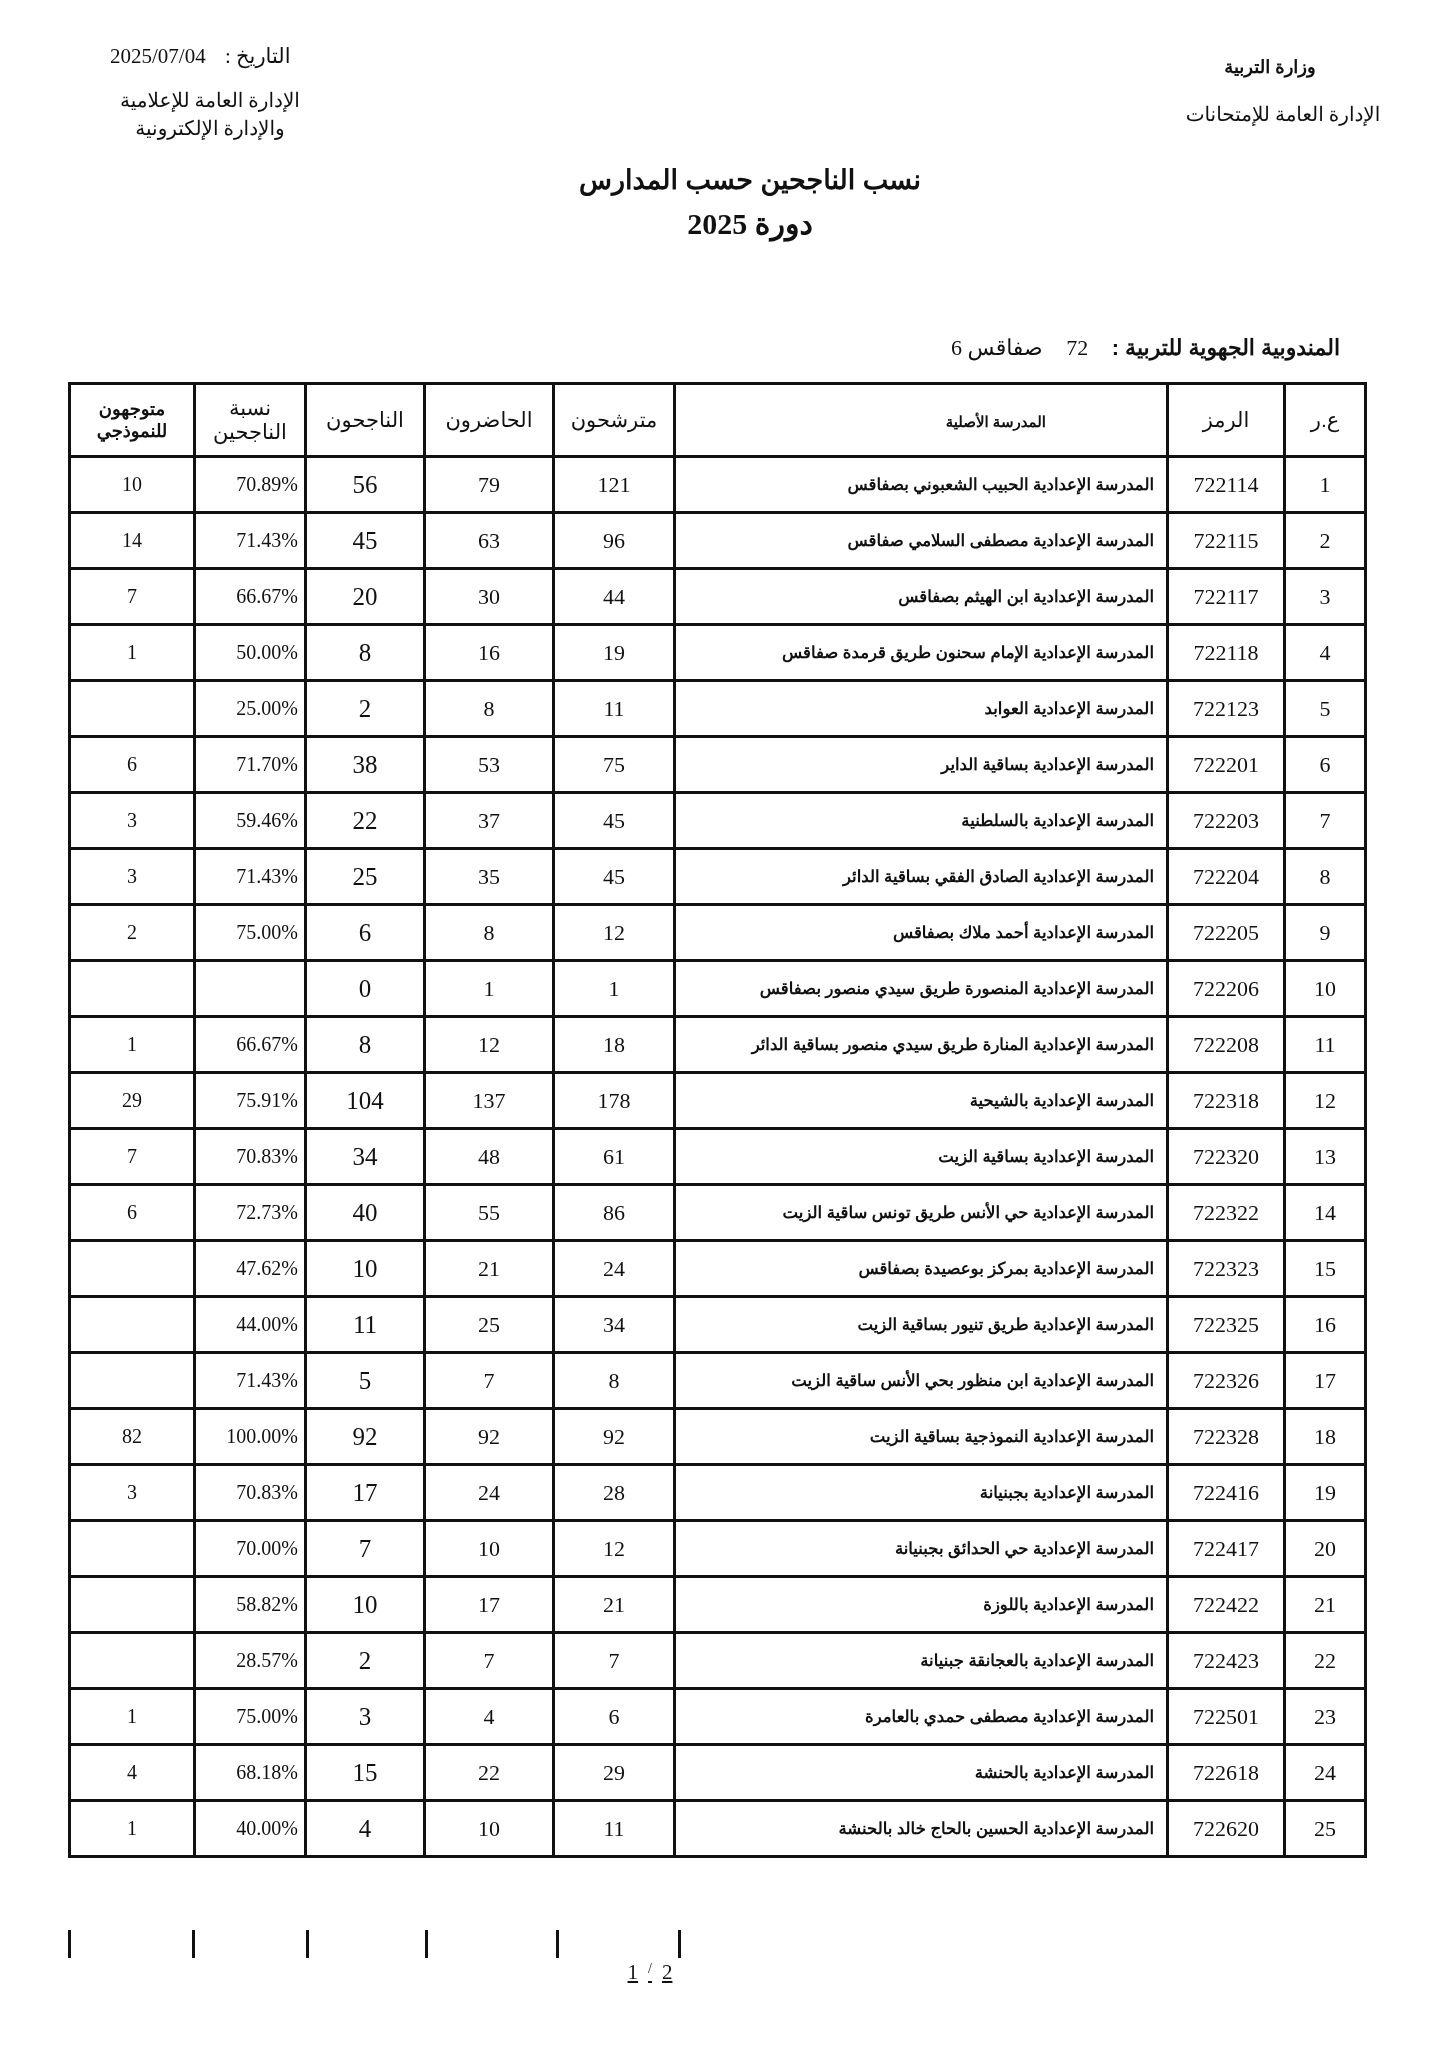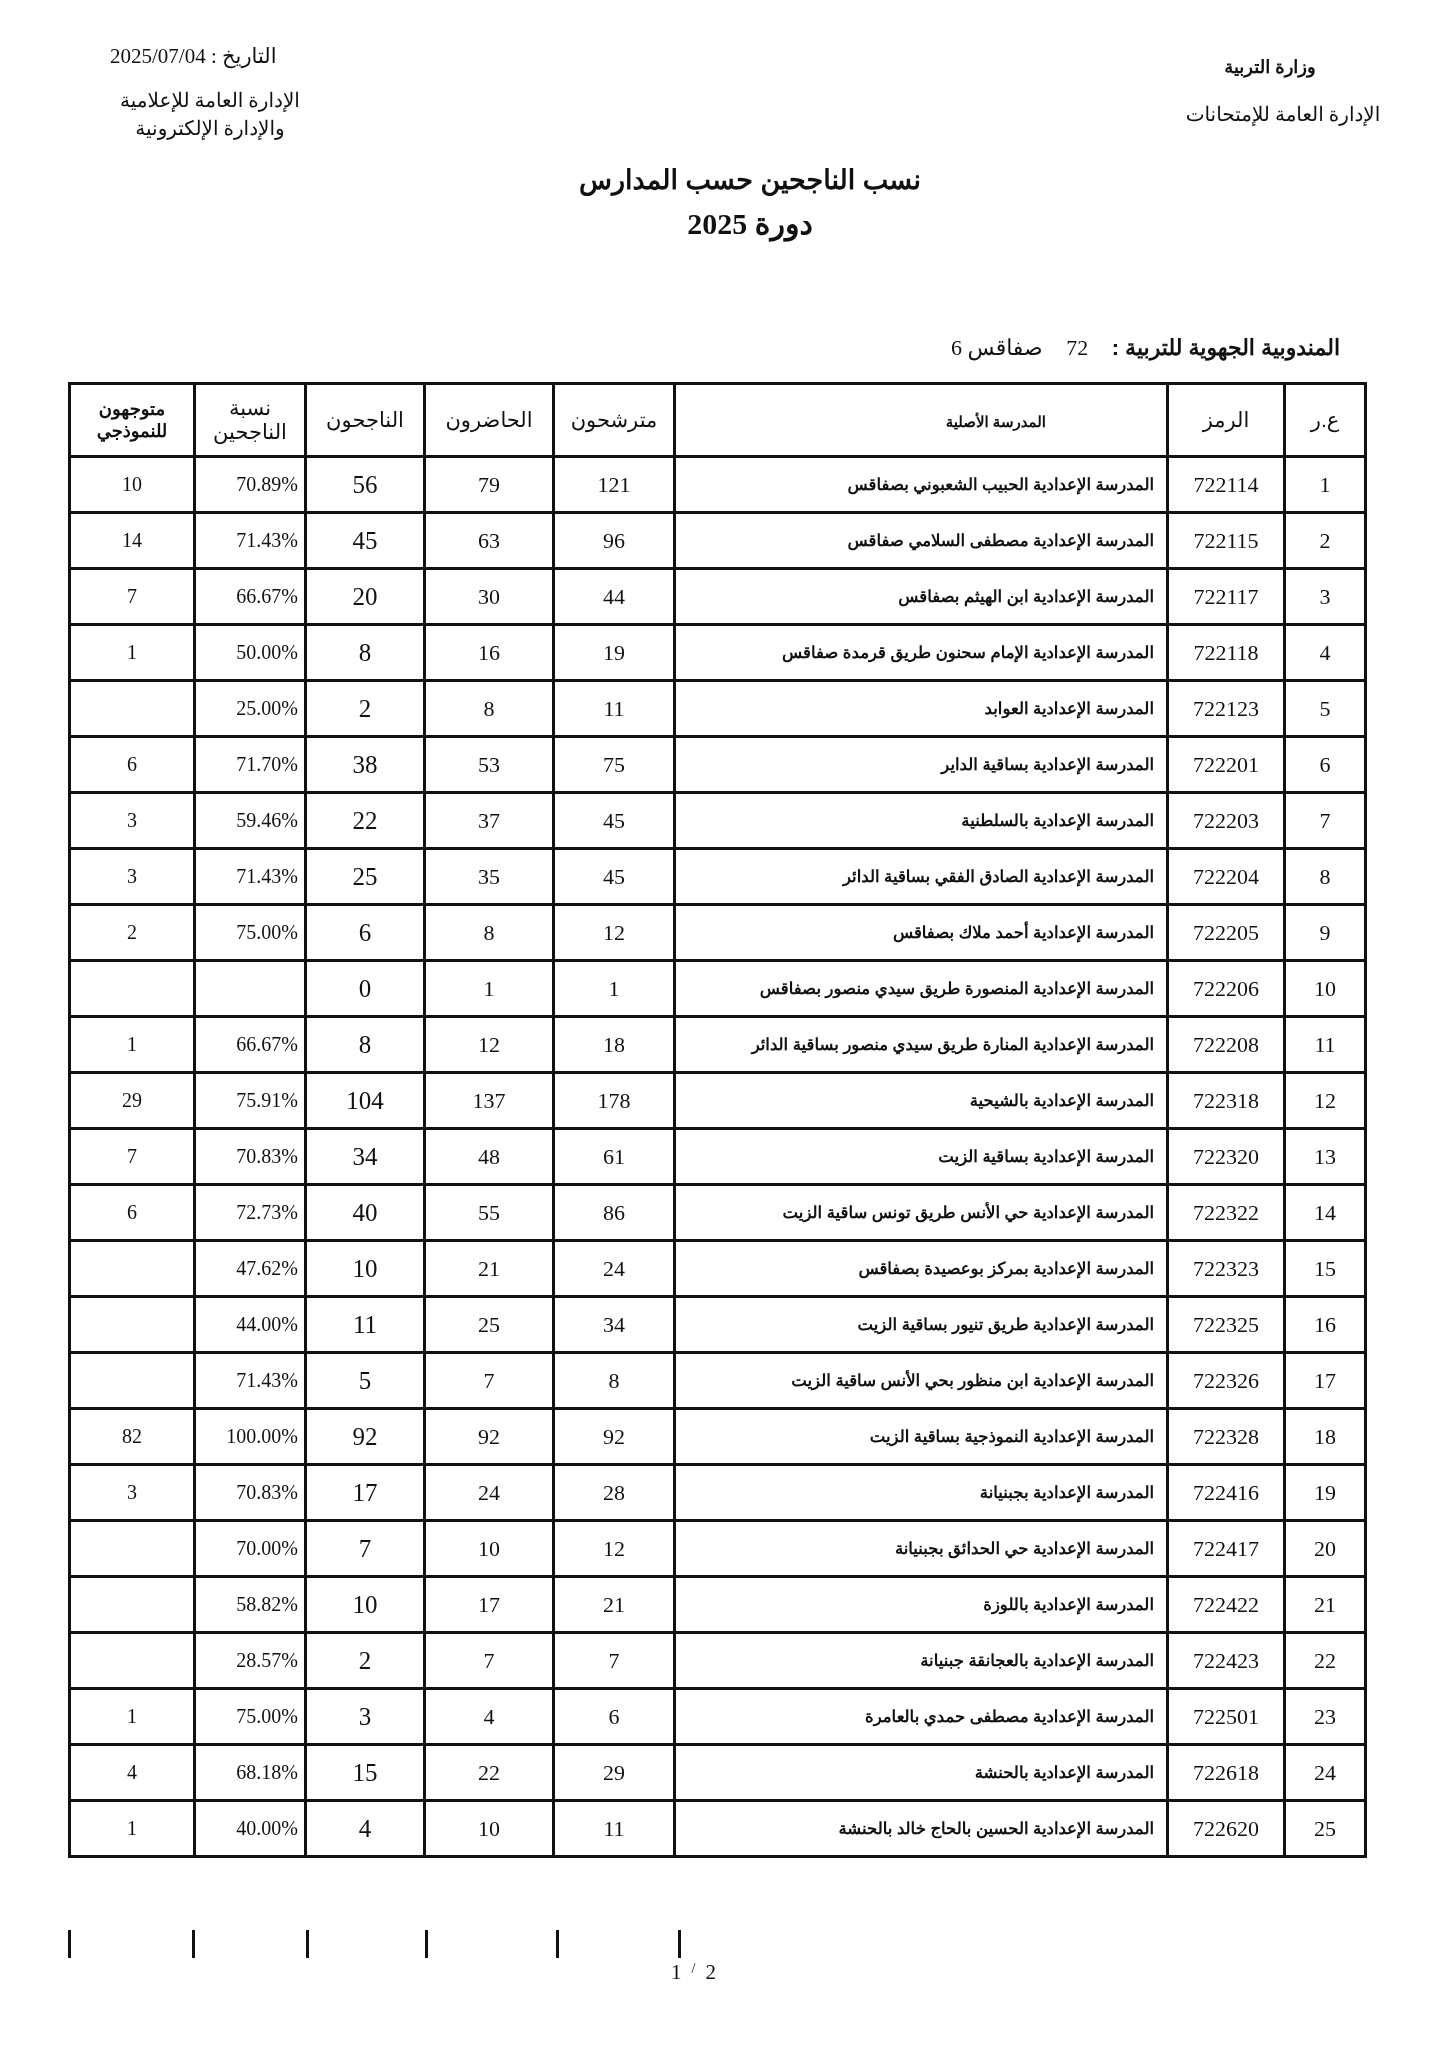--- a/index.html
+++ b/index.html
@@ -1,19 +1,19 @@
 <!DOCTYPE html>
 <html><head>
 <meta charset="utf-8">
 <style>
   html, body { margin:0; padding:0; background:#ffffff; }
   body { width:1448px; height:2048px; position:relative; overflow:hidden; color:#111; font-family:"Liberation Serif", serif; }
   .abs { position:absolute; }
   .hdr-date { left:110px; top:44px; width:220px; font-size:21px; direction:rtl; text-align:left; white-space:nowrap; }
-  .hdr-date .lbl { }
+  .hdr-date .lbl { margin-left:14px; }
   .hdr-left-dept { left:90px; top:86px; width:240px; text-align:center; font-size:20px; line-height:28px; direction:rtl; }
   .hdr-ministry { left:1210px; top:56px; width:120px; text-align:center; font-family:"Liberation Sans", sans-serif; font-weight:bold; font-size:18px; direction:rtl; }
   .hdr-exams { left:1170px; top:102px; width:210px; text-align:center; font-size:20px; direction:rtl;margin-left:8px; }
   .title-block { left:400px; top:158px; width:700px; text-align:center; font-family:"Liberation Sans", sans-serif; font-weight:bold; direction:rtl; }
   .title-block div { font-size:27px; line-height:44px; }
   .title-block .session { font-family:"Liberation Serif", serif; font-size:30px; }
   .title-block .session .yr { }
   .region { right:108px; top:335px; font-size:22px; direction:rtl; white-space:nowrap; }
   .region .lbl { font-family:"Liberation Sans", sans-serif; font-weight:bold; }
   .region .code { margin:0 18px 0 18px; }
@@ -26,21 +26,21 @@
   td.c-code { width:114px; font-size:24px; }
   td.c-name { width:478px; text-align:right !important; padding-right:12px !important; font-family:"Liberation Sans", sans-serif; font-weight:bold; font-size:16.5px !important; white-space:nowrap; overflow:hidden; }
   td.c-cand { width:118px; }
   td.c-pres { width:126px; }
   td.c-pass { width:116px; font-size:25px !important; }
   td.c-rate { width:102px; font-size:20px !important; text-align:right !important; padding-right:6px !important; }
   td.c-model { width:122px; font-size:20px !important; }
   th.h-name { text-align:right !important; padding-right:0; }
   th.h-name span { display:inline-block; margin-right:0; padding-left:0; font-weight:bold; font-size:15px; }
   .tail { top:1930px; height:28px; width:3px; background:#111; }
-  .page-num { left:616px; top:1960px; width:100px; text-align:right; font-size:21px; direction:ltr; }
+  .page-num { left:600px; top:1960px; width:100px; text-align:center; font-size:21px; direction:ltr;text-decoration:underline; }
   .page-num .sep { font-size:14px; margin:0 10px; position:relative; top:-6px; }
 </style>
 </head>
 <body>
 
 <div class="abs hdr-date">
   <span class="lbl">التاريخ :</span>
   <span>2025/07/04</span>
 </div>
 <div class="abs hdr-left-dept">

